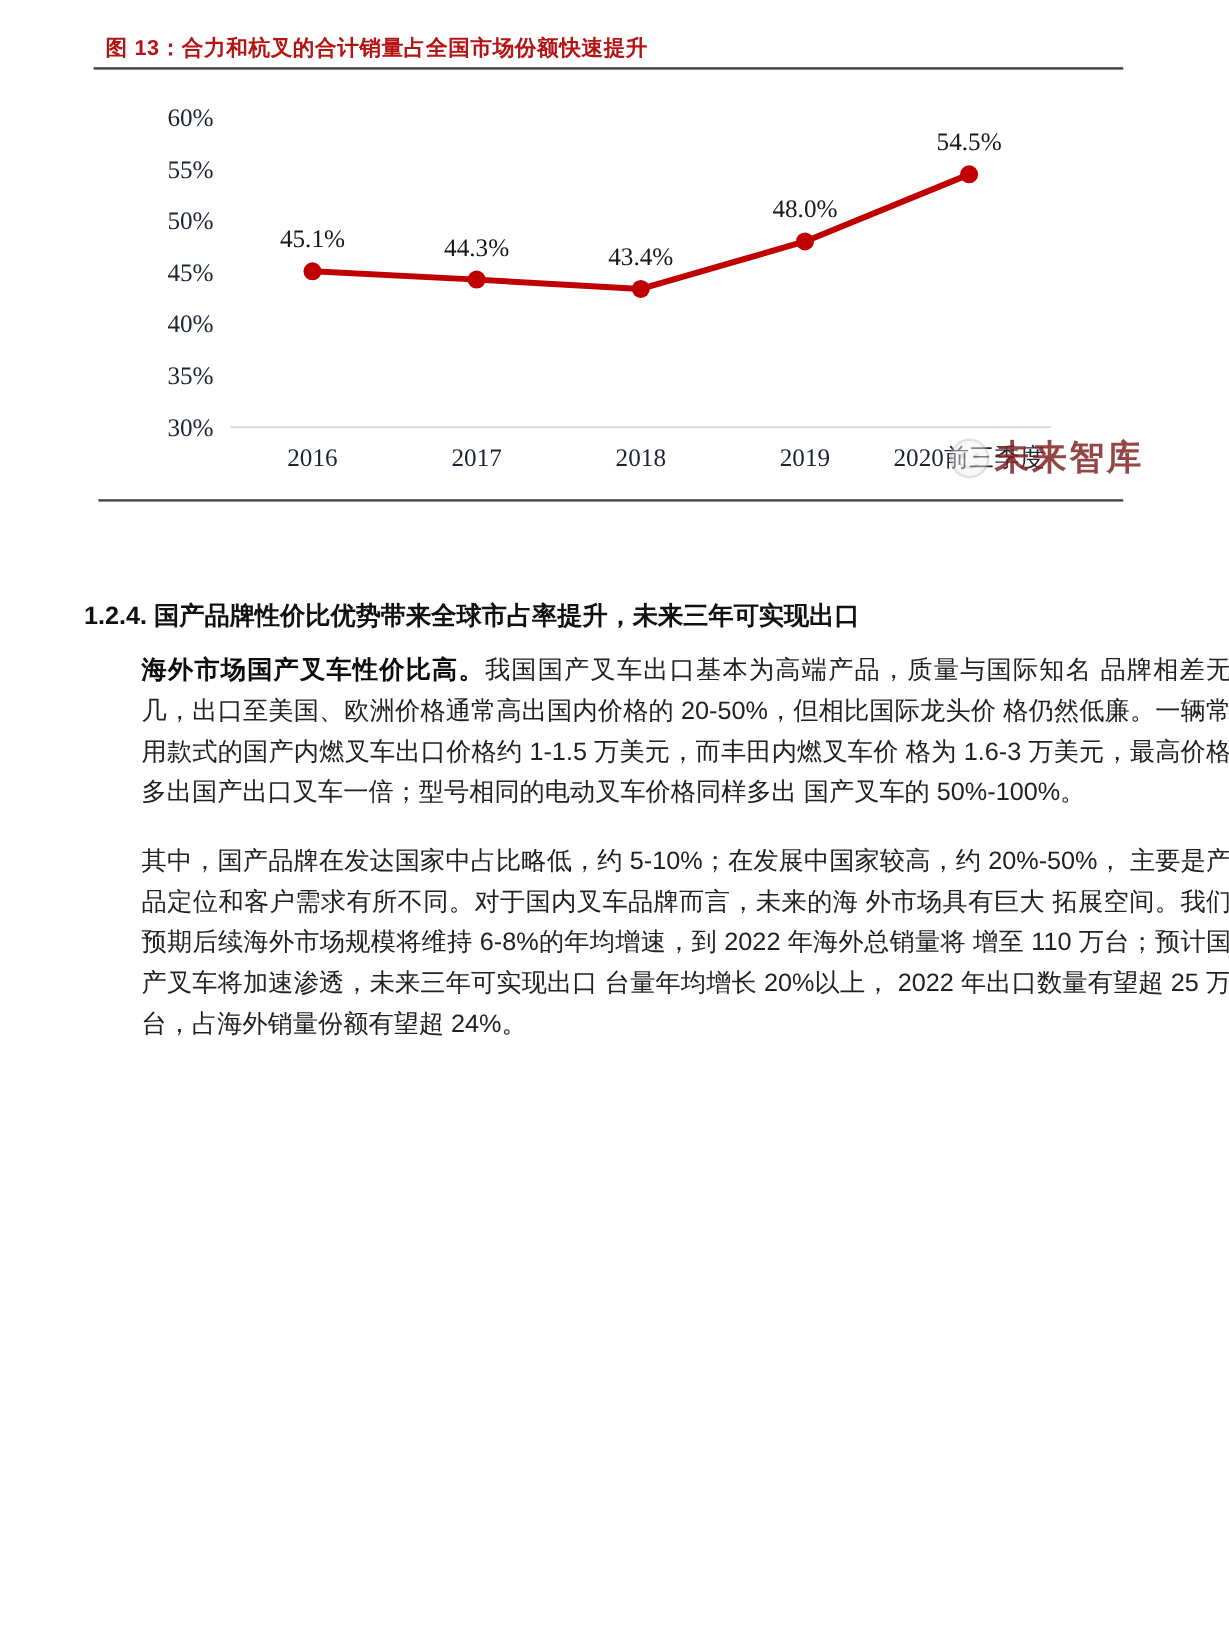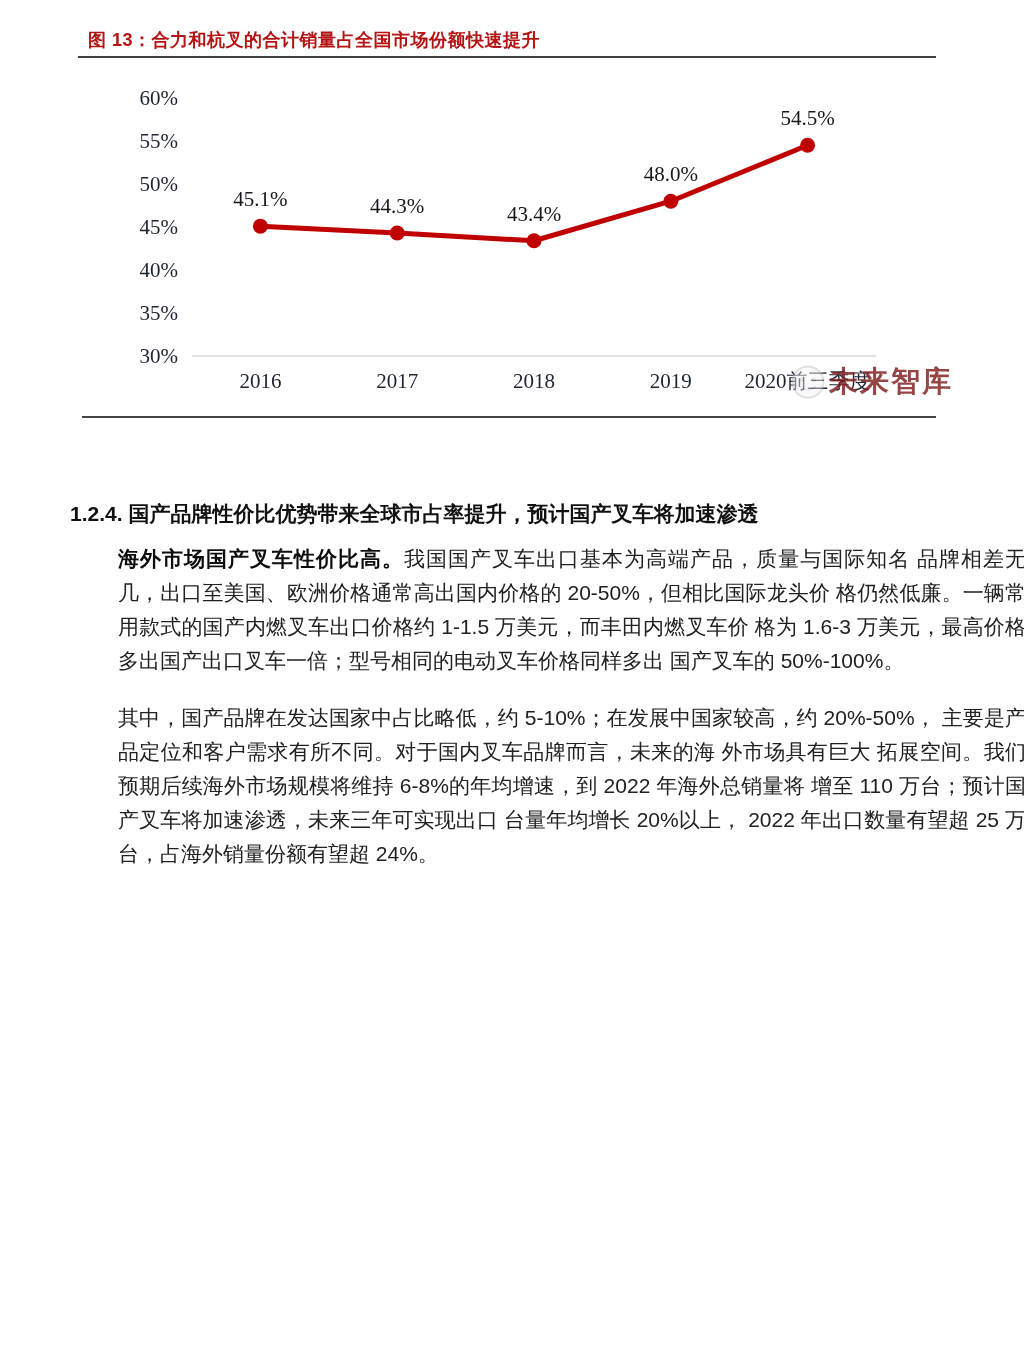--- a/index.html
+++ b/index.html
@@ -74,20 +74,20 @@
       <circle cx="18" cy="18" r="15.5" fill="#f2f2f2" stroke="#bdbdbd" stroke-width="2"></circle>
       <circle cx="12" cy="16" r="2.2" fill="#c9c9c9"></circle>
       <circle cx="24" cy="16" r="2.2" fill="#c9c9c9"></circle>
       <path d="M11 23 q7 5 14 0" fill="none" stroke="#c9c9c9" stroke-width="2" stroke-linecap="round"></path>
     </svg>
     <span class="wm-text">未来智库</span>
   </div>
 
   <div class="rule-bottom"></div>
 
-  <div class="section-heading">1.2.4. 国产品牌性价比优势带来全球市占率提升，预计国产叉车将加速渗透</div>
+  <div class="section-heading">1.2.4. 国产品牌性价比优势带来全球市占率提升，未来三年可实现出口</div>
 
   <div class="body-text">
     <p><b>海外市场国产叉车性价比高。</b><span>我国国产叉车出口基本为高端产品，质量与国际知名 品牌相差无几，出口至美国、欧洲价格通常高出国内价格的 20-50%，但相比国际龙头价 格仍然低廉。一辆常用款式的国产内燃叉车出口价格约 1-1.5 万美元，而丰田内燃叉车价 格为 1.6-3 万美元，最高价格多出国产出口叉车一倍；型号相同的电动叉车价格同样多出 国产叉车的 50%-100%。</span></p>
     <p><b></b><span>其中，国产品牌在发达国家中占比略低，约 5-10%；在发展中国家较高，约 20%-50%， 主要是产品定位和客户需求有所不同。对于国内叉车品牌而言，未来的海 外市场具有巨大 拓展空间。我们预期后续海外市场规模将维持 6-8%的年均增速，到 2022 年海外总销量将 增至 110 万台；预计国产叉车将加速渗透，未来三年可实现出口 台量年均增长 20%以上， 2022 年出口数量有望超 25 万台，占海外销量份额有望超 24%。</span></p>
   </div>
 
 </div>
 
 </body></html>

